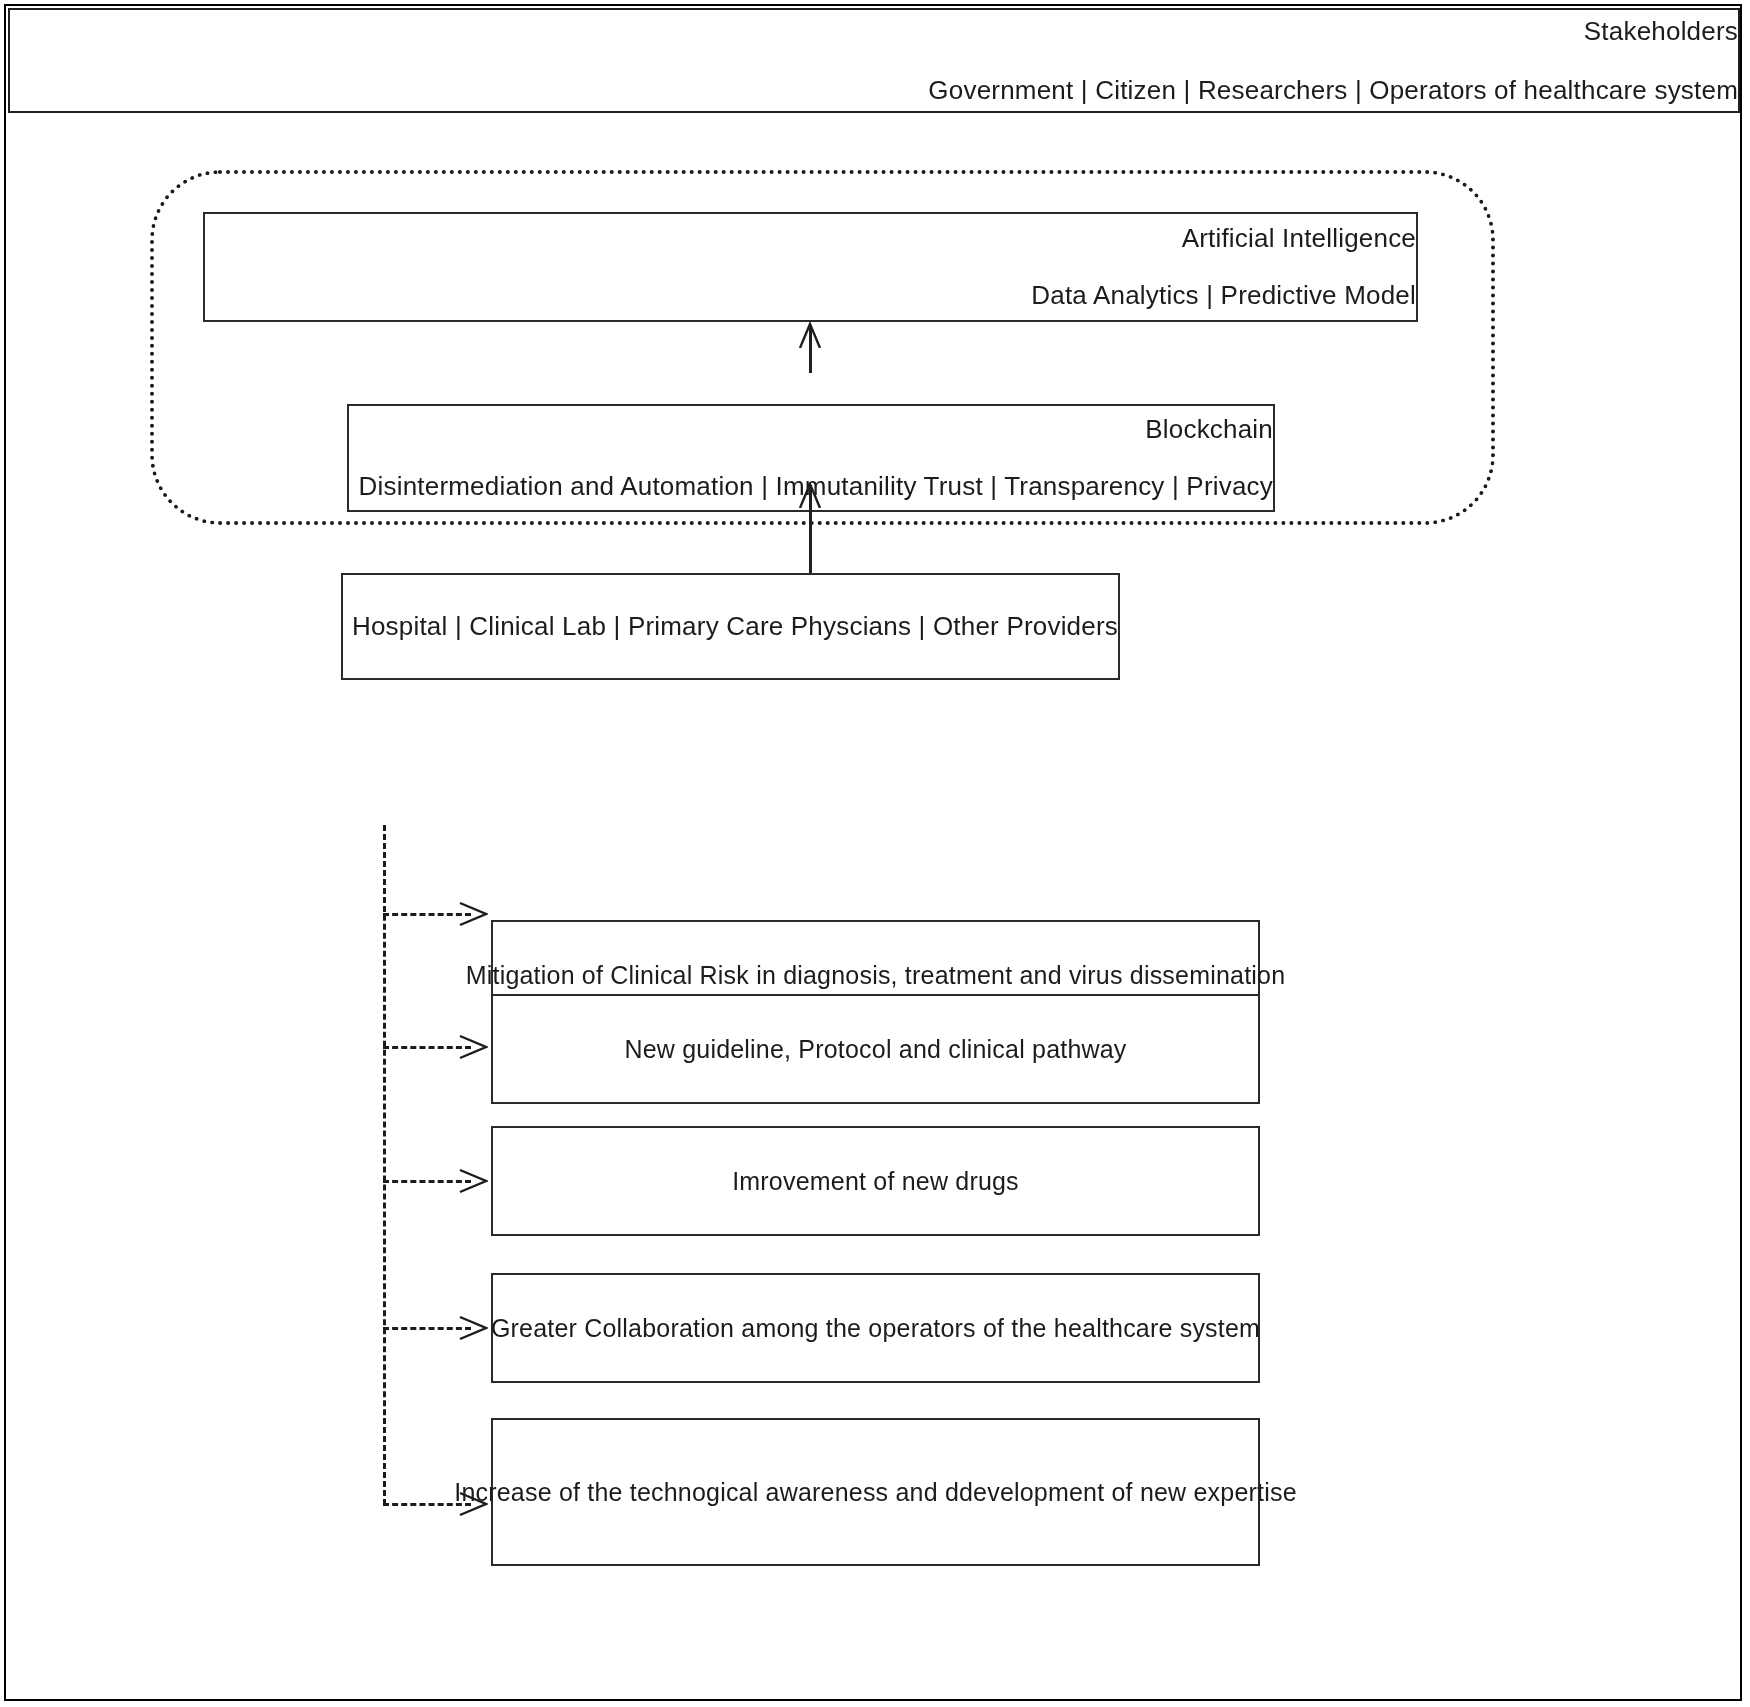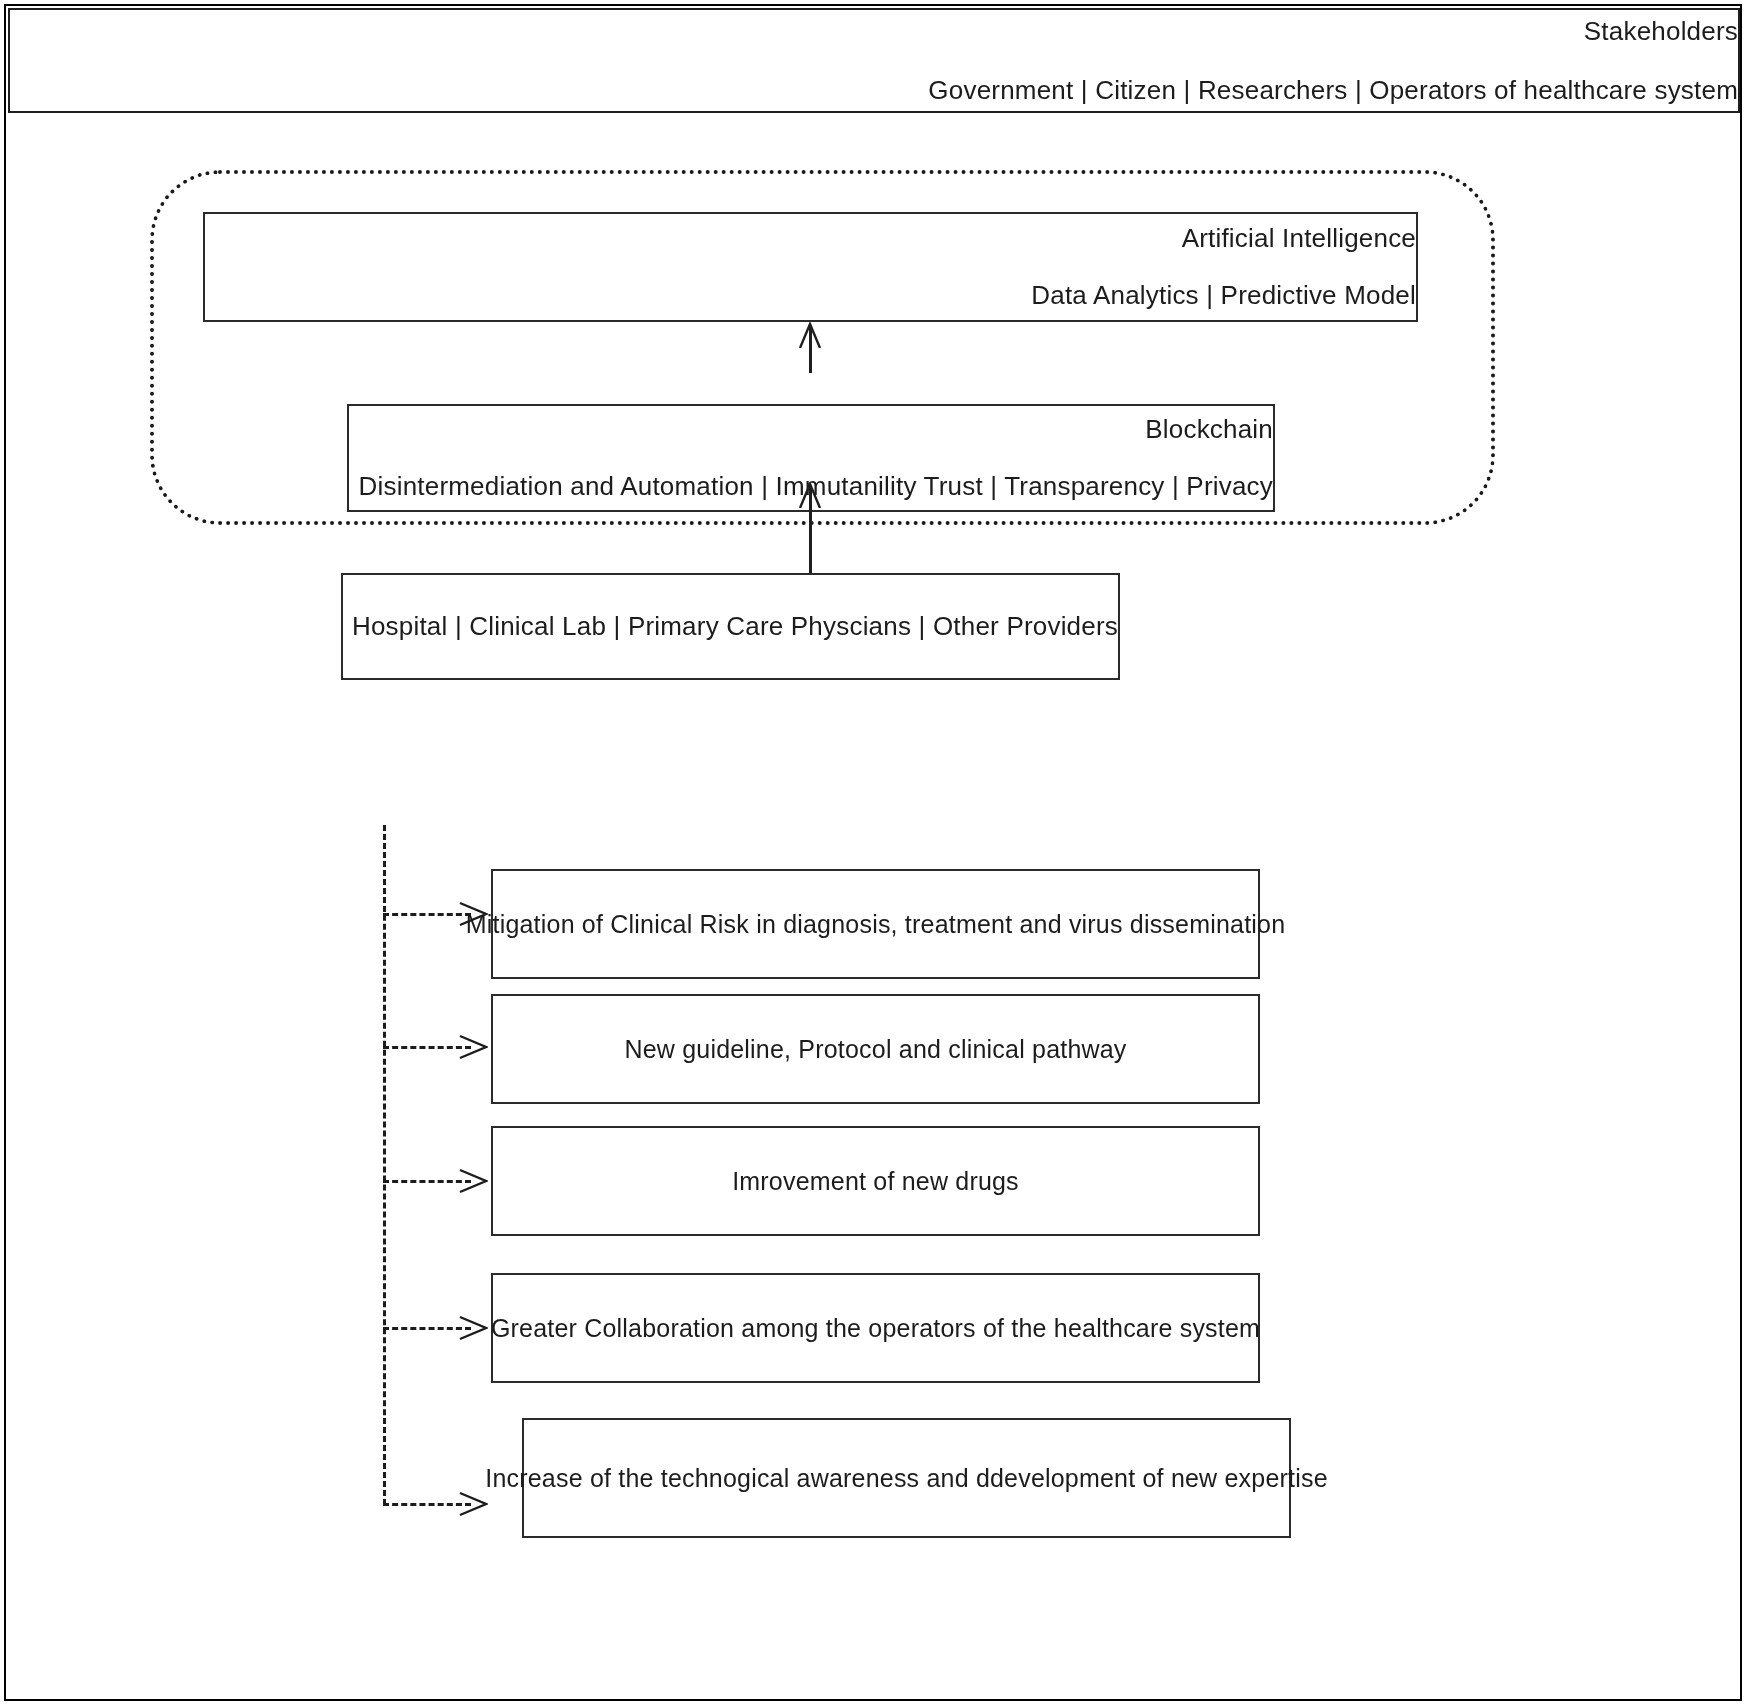--- a/index.html
+++ b/index.html
@@ -101,26 +101,26 @@
   }
 
   .outcome-box {
     left: 491px;
     width: 769px;
     height: 110px;
     align-items: center;
     justify-content: center;
   }
   .outcome-box .line { font-size: 25px; }
-  #out-1 { top: 869px; justify-content: center; }
+  #out-1 { top: 920px; justify-content: center; }
   #out-2 { top: 994px; }
   #out-3 { top: 1126px; }
   #out-4 { top: 1273px; }
   #out-5 { top: 1418px; }
-  #out-5 { height: 120px; margin-left: 31px; }
+  #out-5 { height: 148px; }
 
   
   .v-line {
     position: absolute;
     width: 3px;
     background: #1f1f1f;
   }
   .arrow-up-open {
     position: absolute;
     width: 22px;

